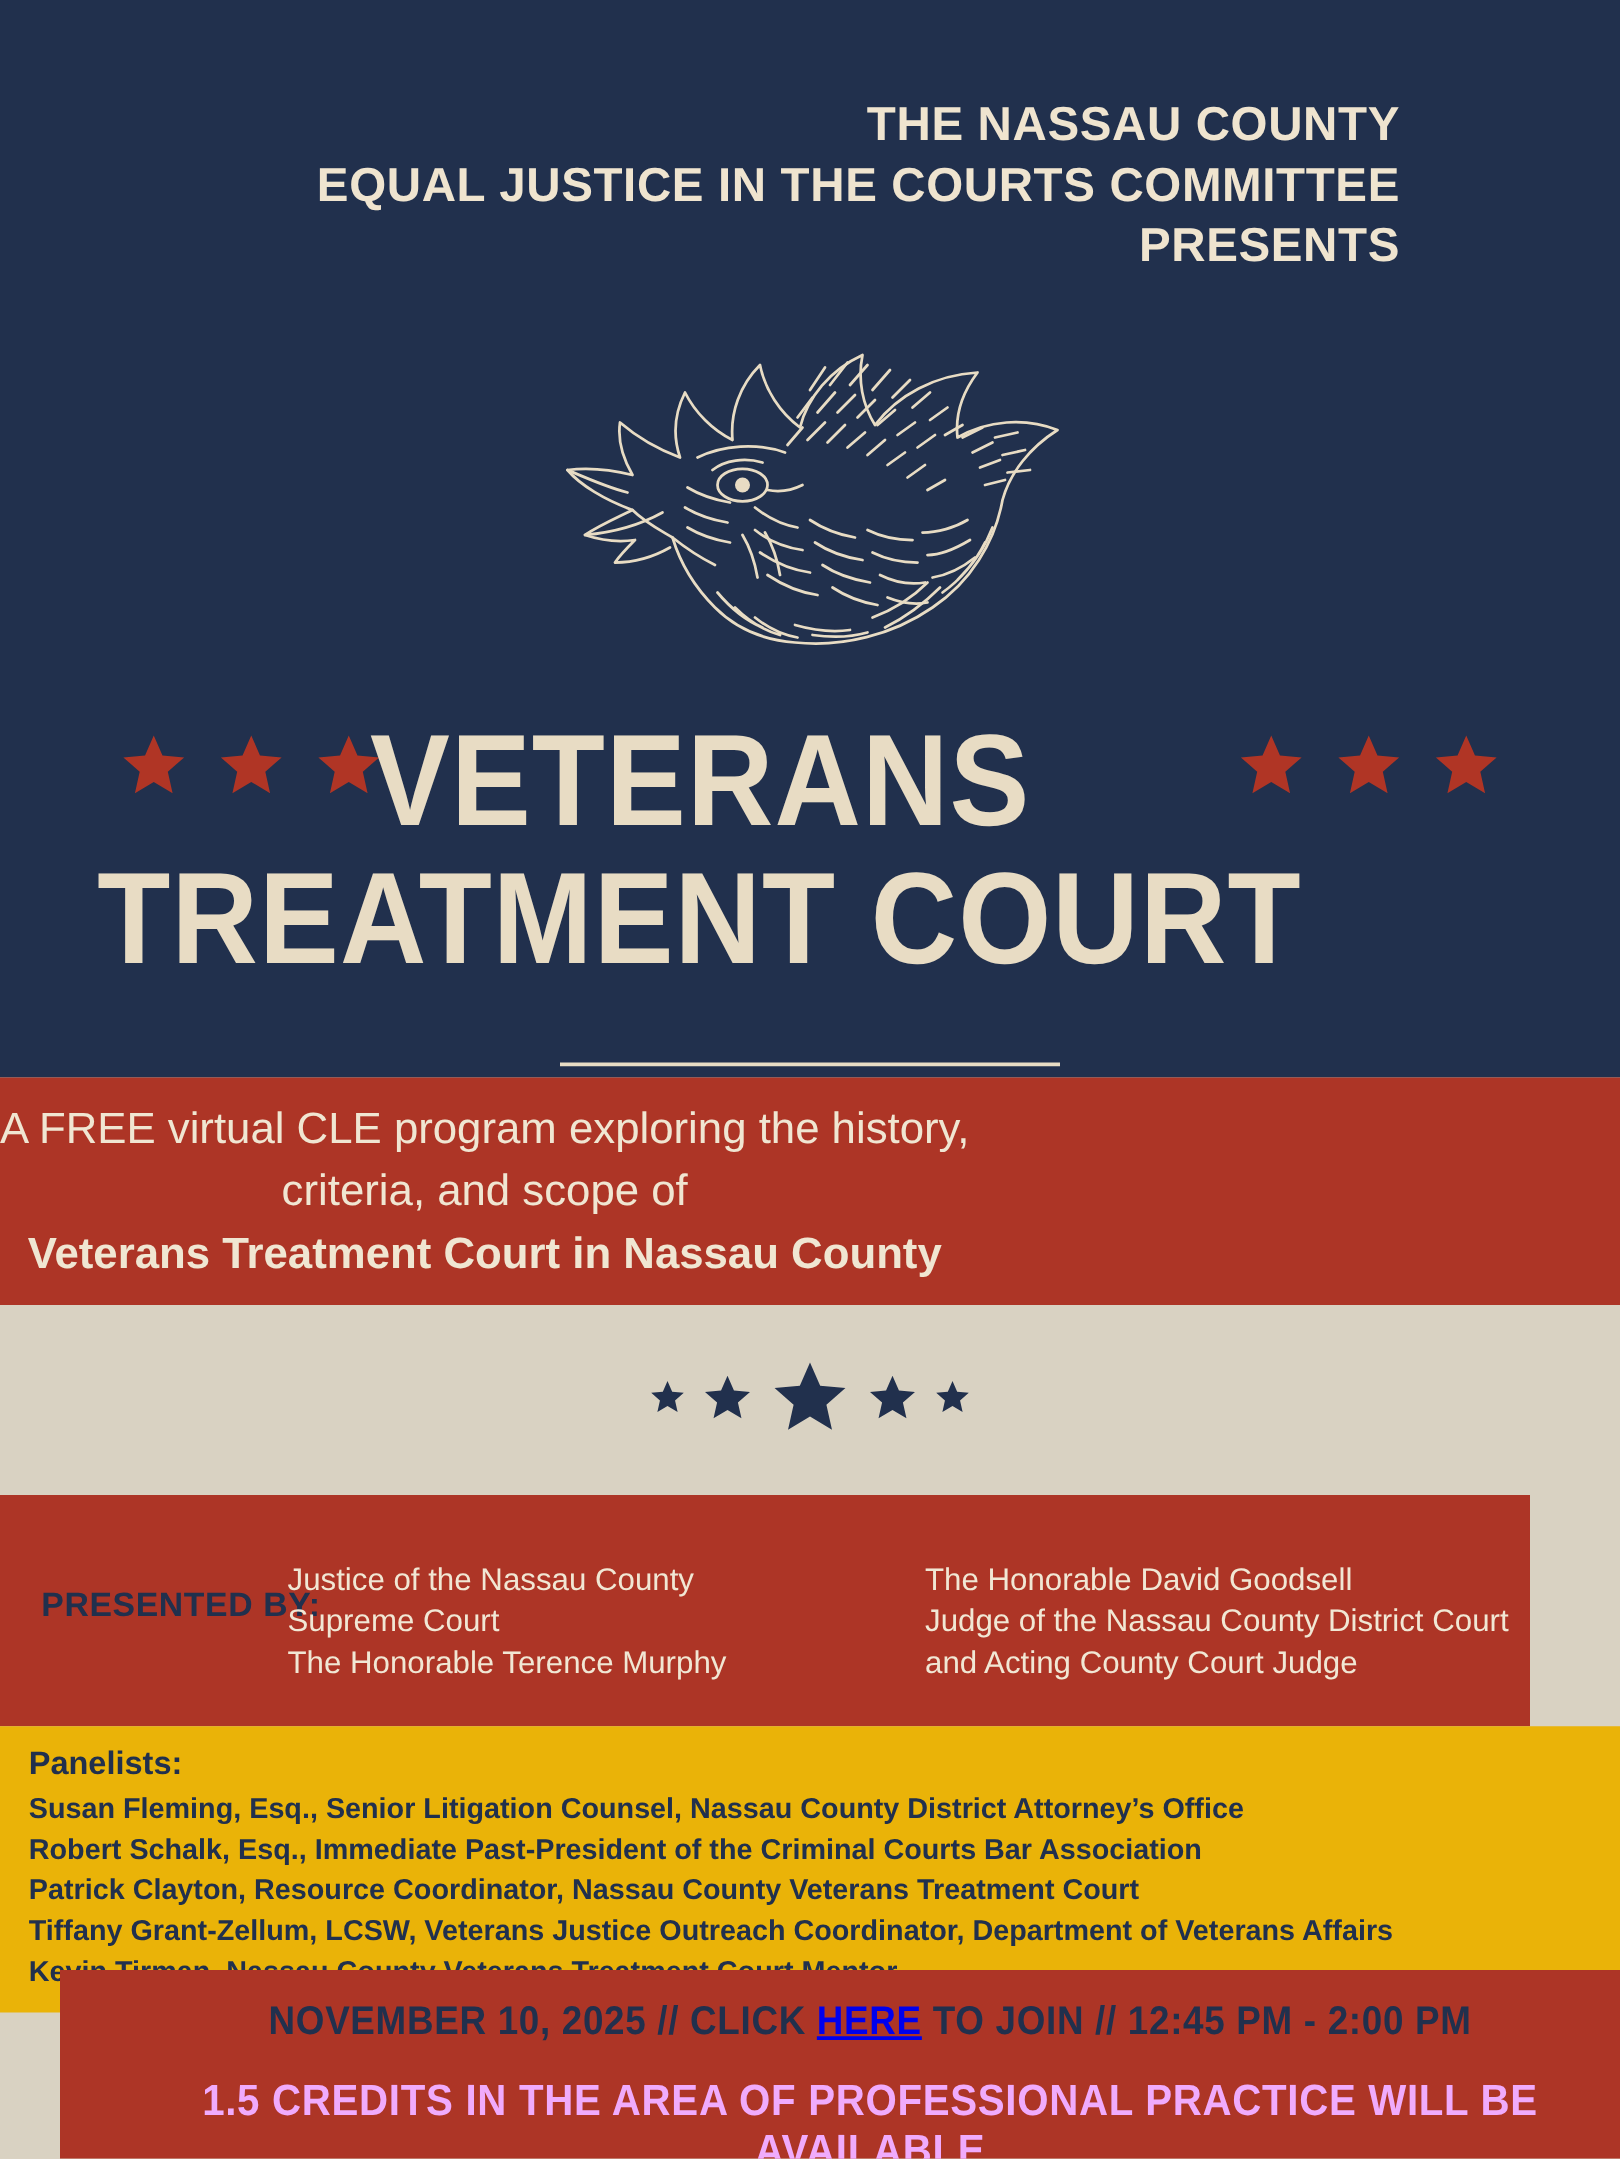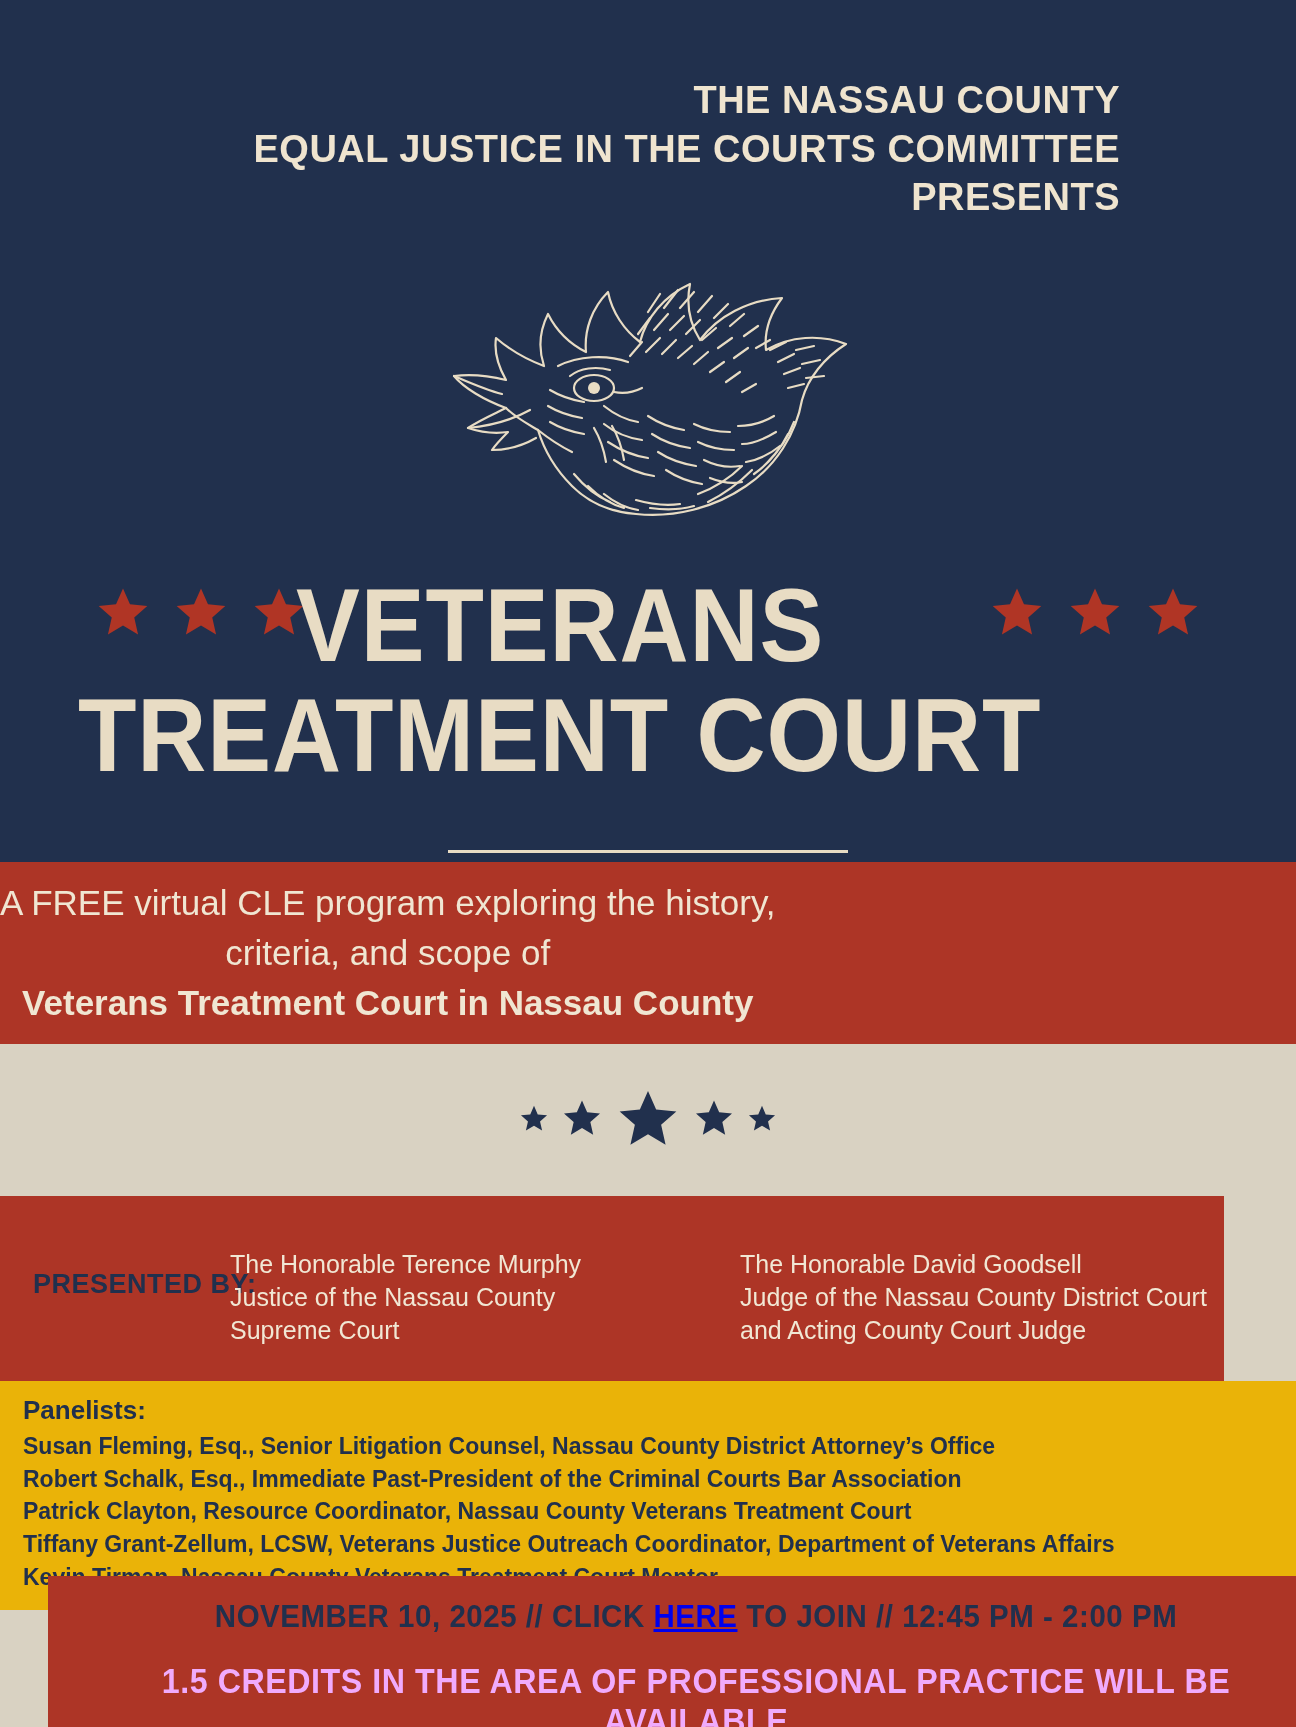--- a/index.html
+++ b/index.html
@@ -353,22 +353,22 @@
             <polygon points="12,1.5 15.1,8.6 22.8,9.3 17,14.4 18.7,22 12,18 5.3,22 7,14.4 1.2,9.3 8.9,8.6"></polygon>
           </svg>
       </span>
     </div>
   </div>
 
   <div class="presenters-band">
     <div class="presented-by">PRESENTED BY:</div>
 
     <div class="presenter one">
+      <div>Justice of the Nassau County Supreme Court</div>
       <div>The Honorable Terence Murphy</div>
-      <div>Justice of the Nassau County Supreme Court</div>
     </div>
 
     <div class="presenter two">
       <div>The Honorable David Goodsell</div>
       <div>Judge of the Nassau County District Court and Acting County Court Judge</div>
     </div>
   </div>
 
   <div class="panelists">
     <div class="panelists-title">Panelists:</div>

